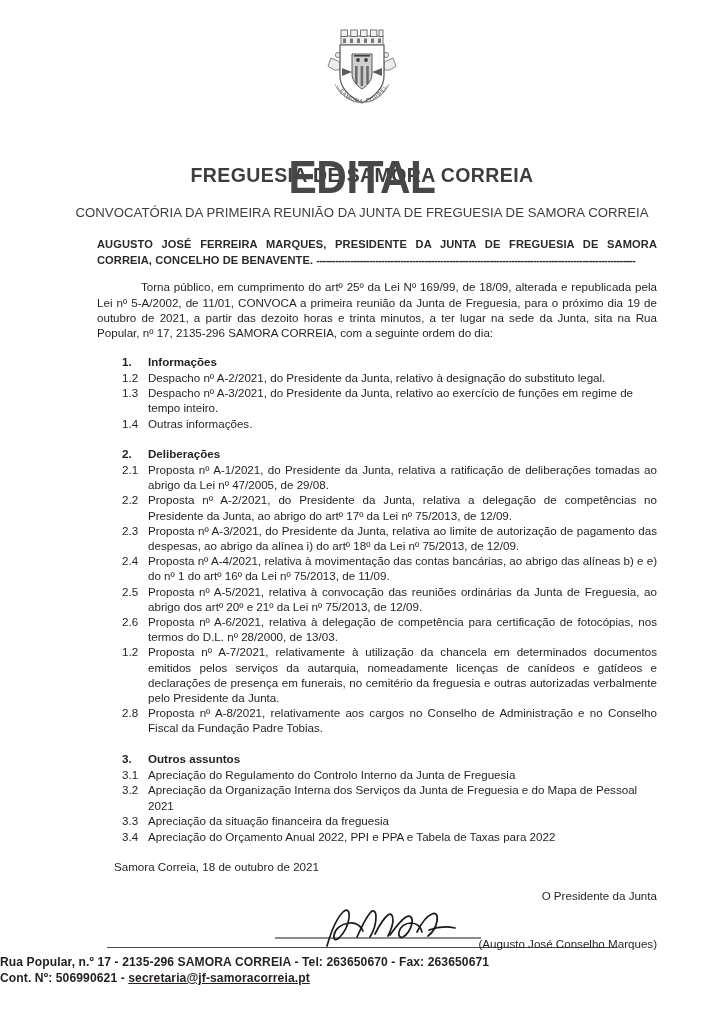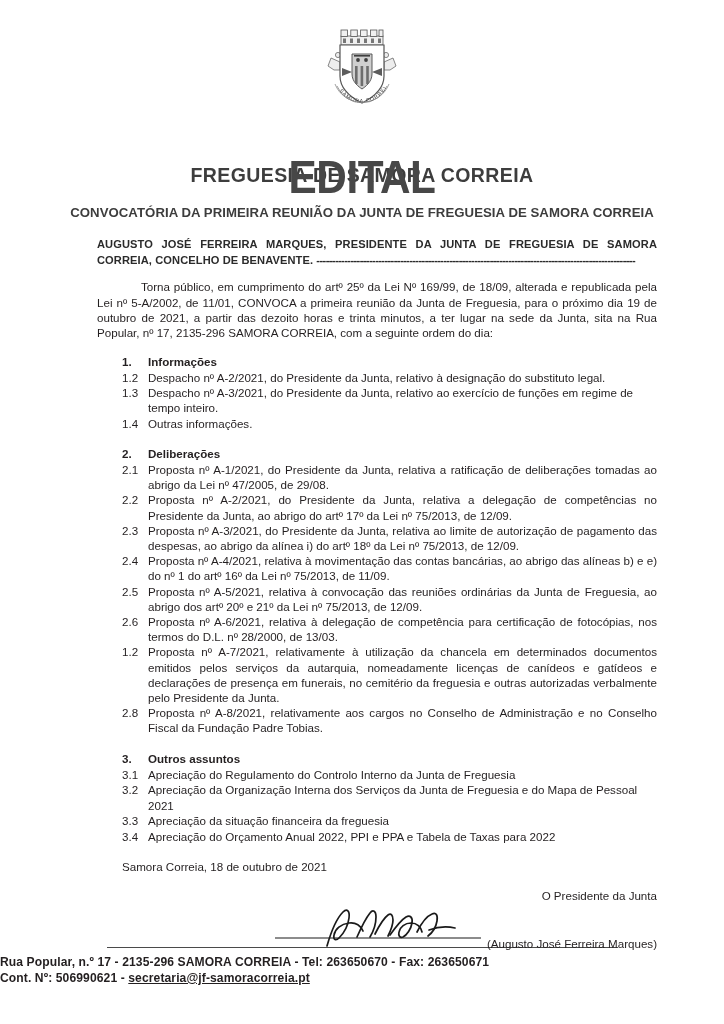--- a/index.html
+++ b/index.html
@@ -61,21 +61,21 @@
     letter-spacing: -0.5px;
     color: #474747;
     transform: scaleX(0.92);
   }
   .subtitle {
     position: absolute;
     left: 0; right: 0;
     top: 205px;
     text-align: center;
     font-size: 13.2px;
-    font-weight: bold;
+    font-weight: normal;
     letter-spacing: 0.05px;
     color: #3d3d3d;
   }
 
   
   .body-area {
     position: absolute;
     left: 97px;
     top: 237px;
     width: 560px;
@@ -140,21 +140,21 @@
   }
   .item.loose .txt { text-align: left; }
 
   .section.deliberacoes { margin-top: 15px; }
   .section.outros { margin-top: 15px; }
   .section.outros .item { line-height: 15.4px; }
 
   
   .datestamp {
     margin-top: 16px;
-    margin-left: 25px;
+    margin-left: 17px;
     font-size: 11.6px;
     color: #231f20;
   }
 
   .sign-block {
     margin-top: 16px;
     text-align: right;
     position: relative;
   }
   .sign-title {
@@ -368,21 +368,21 @@
           <g fill="none" stroke="#1a1a1a" stroke-width="1.7" stroke-linecap="round" stroke-linejoin="round">
             <path d="M70 42 C74 28 80 14 86 8 C90 4 93 7 92 14 C91 22 86 30 82 34 C79 37 76 36 77 31 C78 25 84 20 92 19 C99 18 104 22 106 27"></path>
             <path d="M100 33 C104 24 109 14 113 9 C116 5 119 7 119 13 C119 20 116 28 113 33"></path>
             <path d="M118 30 C122 22 127 14 131 11 C134 9 136 11 136 16 C136 22 133 28 131 32"></path>
             <path d="M133 31 C138 24 144 16 149 13 C153 11 156 13 155 19 C154 25 150 31 146 33 C143 34 141 32 142 28 C143 23 148 19 154 19 C160 19 164 23 165 28"></path>
             <path d="M160 28 C164 20 170 12 175 10 C179 8 181 11 180 17 C179 23 175 29 171 32"></path>
             <path d="M172 26 C180 23 190 22 198 24"></path>
           </g>
         </svg>
       </div>
-      <div class="sign-name">(Augusto José Ferreira Marques)</div>
+      <div class="sign-name">(Augusto José Conselho Marques)</div>
     </div>
 
   </div>
 
   <div class="footer">
     <div class="footer-rule"></div>
     <div class="footer-line">Rua Popular, n.º 17  -  2135-296 SAMORA CORREIA  -  Tel: 263650670 -  Fax: 263650671</div>
     <div class="footer-line">
       <span>Cont. Nº: 506990621   -   </span><span class="footer-mail">secretaria@jf-samoracorreia.pt</span>
     </div>

